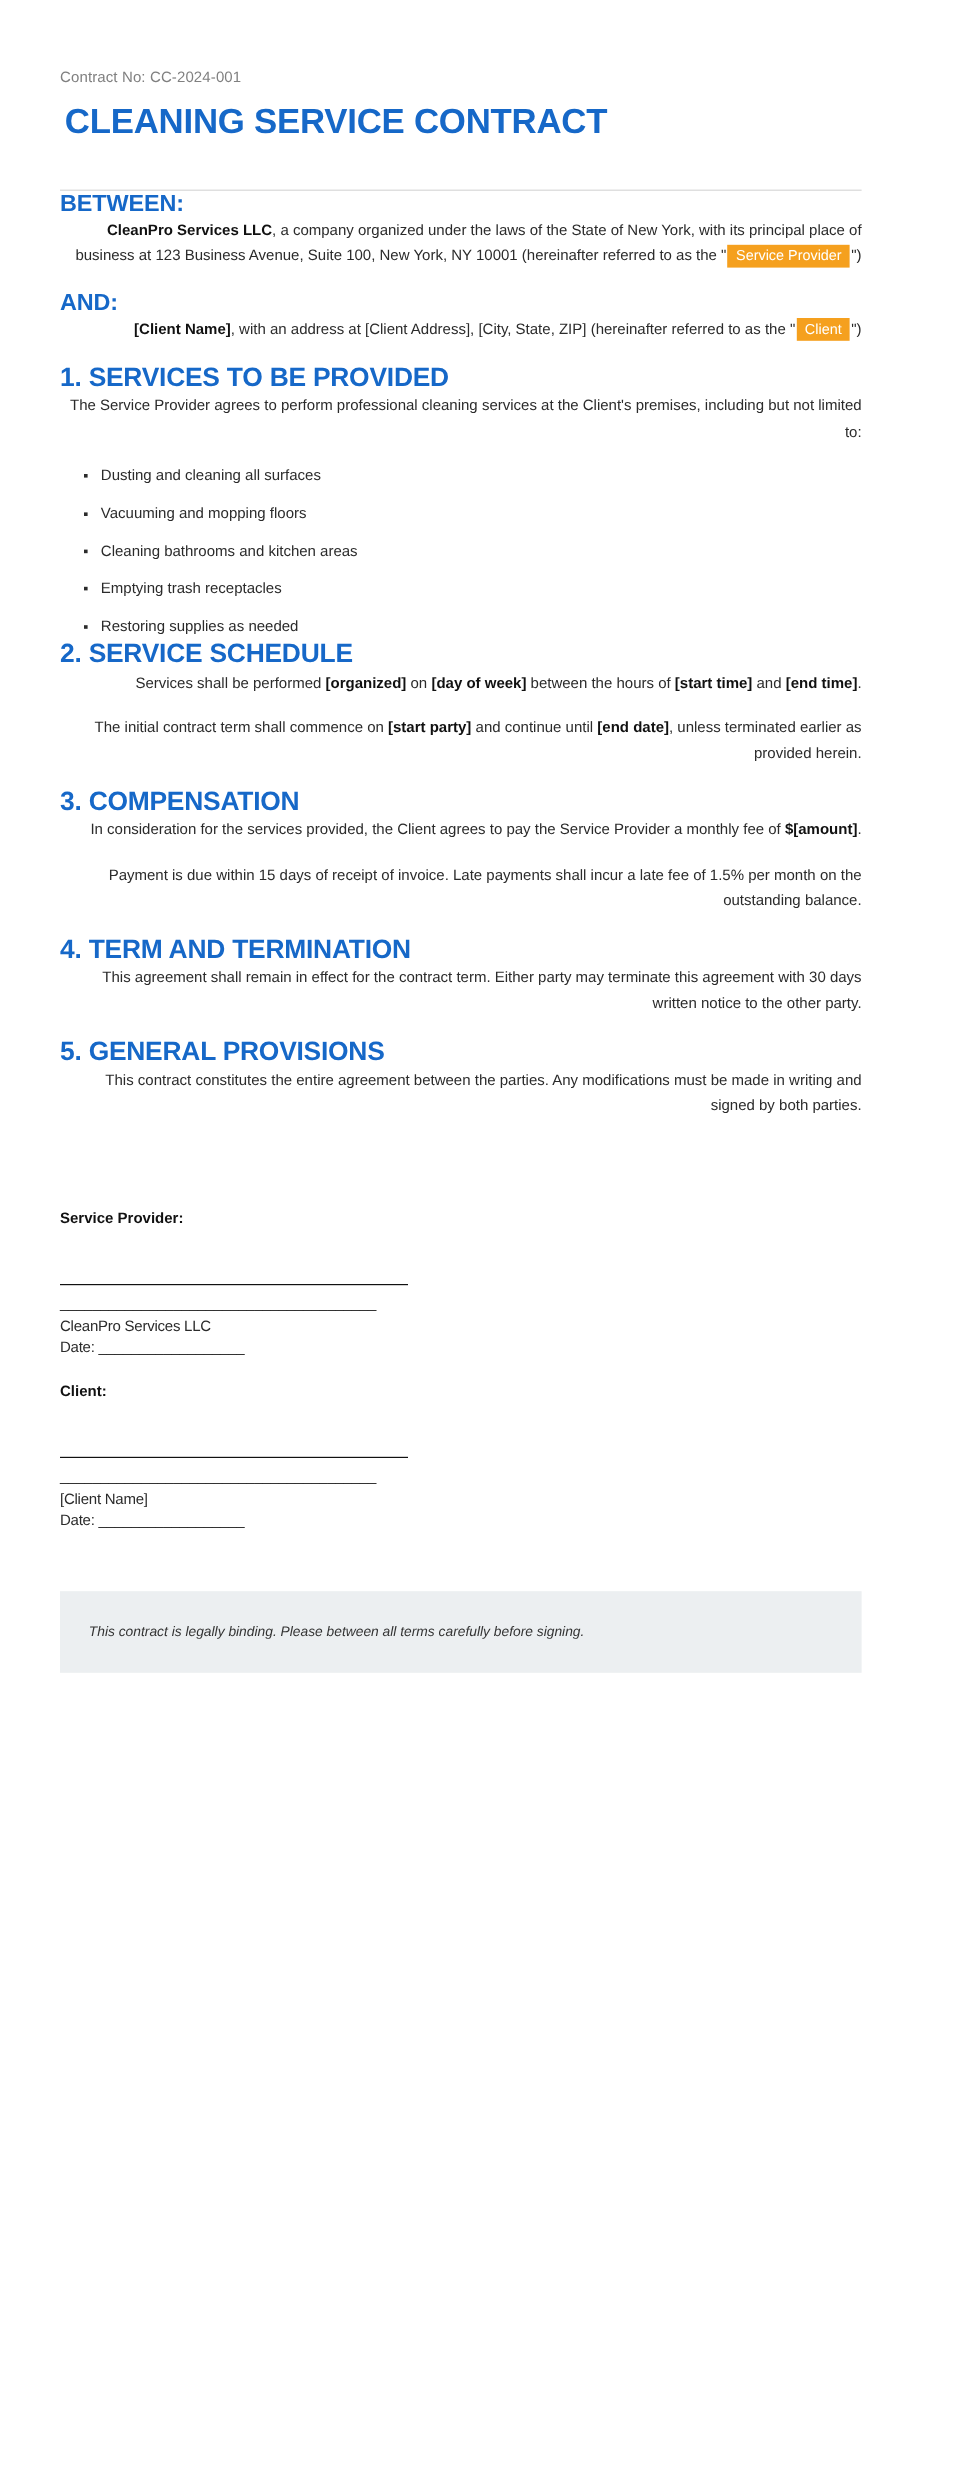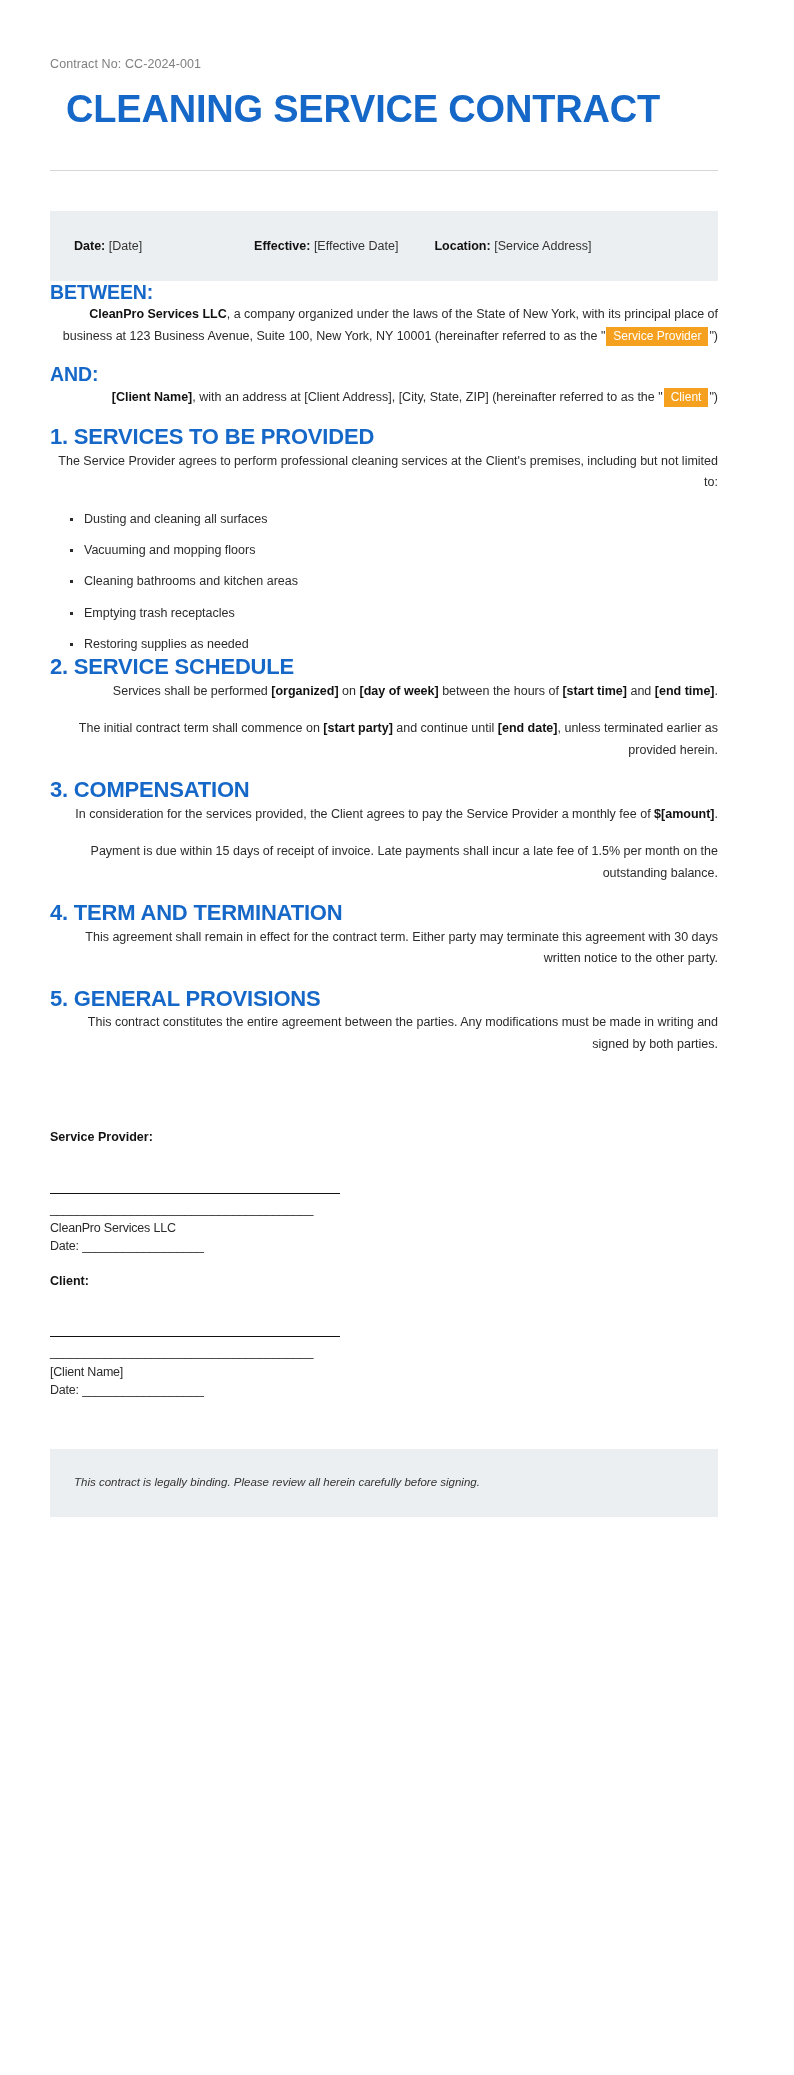--- a/index.html
+++ b/index.html
@@ -29,25 +29,25 @@
   }
   
   .contract-no {
     font-size: 12.5px;
     color: #808080;
     letter-spacing: 0.1px;
     margin: 0 0 14px 0;
     line-height: 1.3;
   }
   .doc-title {
-    font-size: 38px;
+    font-size: 29px;
     font-weight: bold;
     color: #1668c8;
     letter-spacing: -0.2px;
-    margin: 16px;
+    margin: 4px;
     line-height: 1.15;
   }
   .rule {
     border: 0;
     border-top: 1px solid #d8d8d8;
     margin: 38px 0 0 0;
     width: 668px;
   }
   
   .info-bar {
@@ -176,36 +176,20 @@
 
 <div class="page">
   <div class="content">
 
     <div>
       <div class="contract-no">Contract No: CC-2024-001</div>
       <h1 class="doc-title">CLEANING SERVICE CONTRACT</h1>
       <hr class="rule">
     </div>
 
-    <div class="info-bar">
-      <span class="info-item">
-        <span class="lbl">Date:</span>
-        <span class="val">[Date]</span>
-      </span>
-      <span class="info-gap-1"></span>
-      <span class="info-item">
-        <span class="lbl">Effective:</span>
-        <span class="val">[Effective Date]</span>
-      </span>
-      <span class="info-gap-2"></span>
-      <span class="info-item">
-        <span class="lbl">Location:</span>
-        <span class="val">[Service Address]</span>
-      </span>
-    </div>
 
     <h2 class="sec-head party-head">BETWEEN:</h2>
     <p class="body"><b>CleanPro Services LLC</b><span>, a company organized under the laws of the State of New York, with its principal place of business at 123 Business Avenue, Suite 100, New York, NY 10001 (hereinafter referred to as the "</span><span class="tag">Service Provider</span><span>")</span></p>
 
     <h2 class="sec-head party-head">AND:</h2>
     <p class="body"><b>[Client Name]</b><span>, with an address at [Client Address], [City, State, ZIP] (hereinafter referred to as the "</span><span class="tag">Client</span><span>")</span></p>
 
     <h2 class="sec-head num-head">1. SERVICES TO BE PROVIDED</h2>
     <p class="body">The Service Provider agrees to perform professional cleaning services at the Client's premises, including but not limited to:</p>
     <ul class="svc-list">
@@ -241,18 +225,18 @@
       <div class="sig-block-2">
         <p class="sig-role">Client:</p>
         <div class="sig-rule"></div>
         <p class="sig-underscores">_______________________________________</p>
         <p class="sig-name">[Client Name]</p>
         <p class="sig-date">Date: __________________</p>
       </div>
     </div>
 
     <div class="note-box">
-      <p>This contract is legally binding. Please review all herein carefully before signing.</p>
+      <p>This contract is legally binding. Please between all terms carefully before signing.</p>
     </div>
 
     <div class="tail"></div>
   </div>
 </div>
 
 </body></html>

